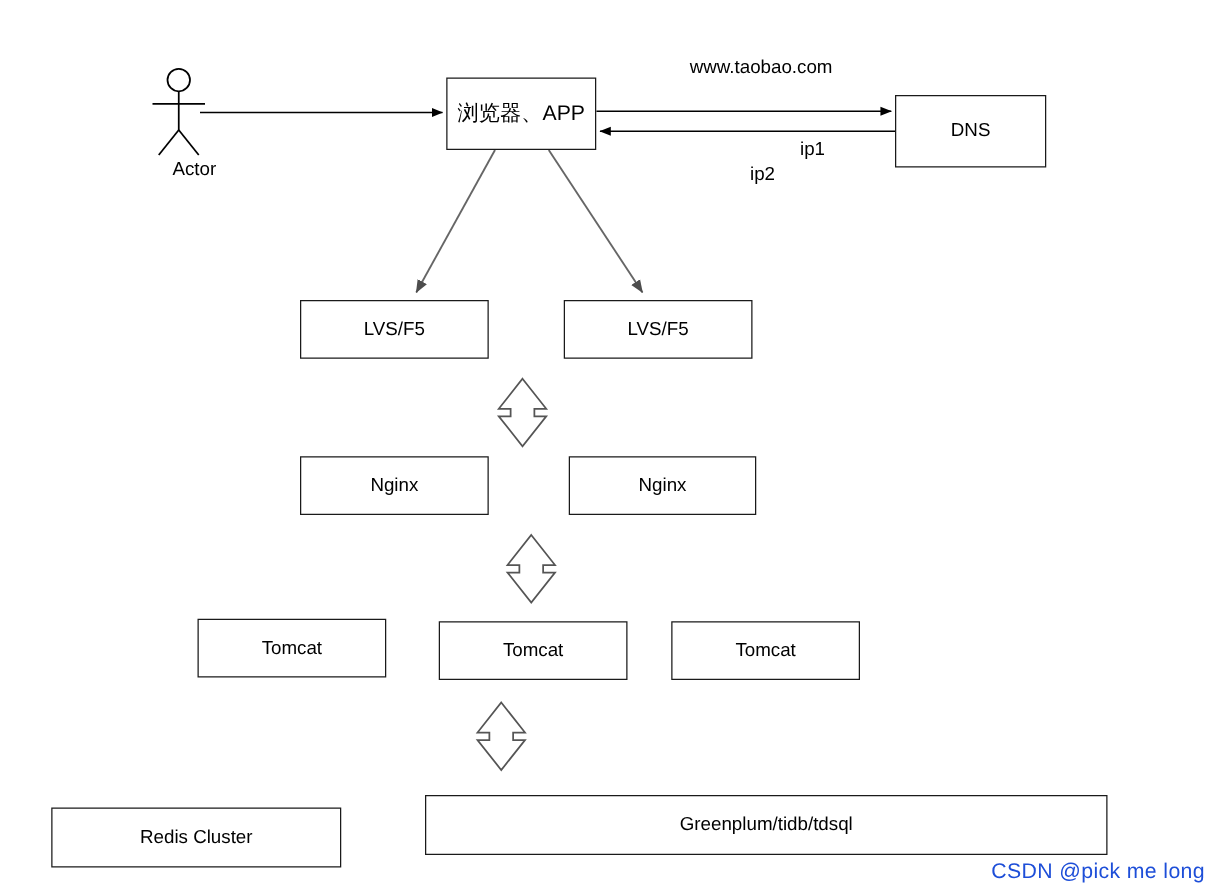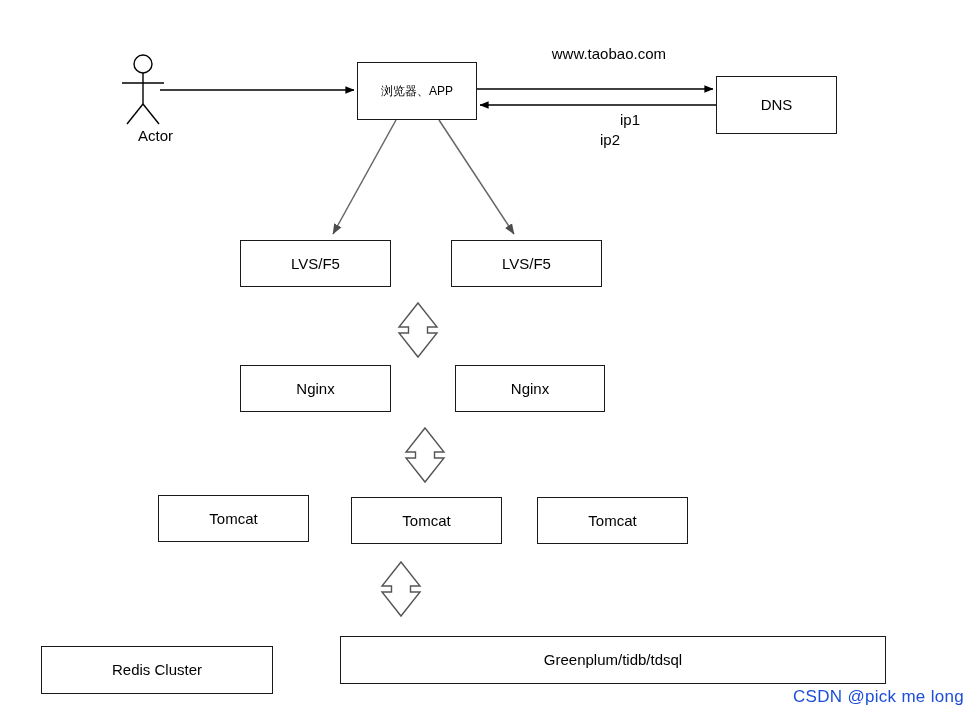--- a/index.html
+++ b/index.html
@@ -26,21 +26,21 @@
     display: flex;
     align-items: center;
     justify-content: center;
     color: #000000;
     font-size: 15px;
     line-height: 1.2;
     text-align: center;
     white-space: nowrap;
   }
   .node.cjk {
-    font-size: 12px;
+    font-size: 17px;
   }
   .free-label {
     position: absolute;
     color: #000000;
     font-size: 15px;
     white-space: nowrap;
     text-align: right;
   }
   .watermark {
     position: absolute;
@@ -113,21 +113,21 @@
              L 406 458 L 415.5 458 L 415.5 452 L 406 452 Z"></path>
 
     <path class="biarrow" d="M 401 562
              L 420 586 L 410.5 586 L 410.5 592 L 420 592 L 401 616
              L 382 592 L 391.5 592 L 391.5 586 L 382 586 Z"></path>
   </svg>
 
   <div class="free-label" style="left:113px; top:127px; width:60px;">Actor</div>
 
   <div class="free-label" style="left:506px; top:45px; width:160px;">www.taobao.com</div>
-  <div class="free-label" style="left:600px; top:111px; width:60px; text-align:center;">ip1</div>
+  <div class="free-label" style="left:600px; top:111px; width:60px; text-align:right;">ip1</div>
   <div class="free-label" style="left:600px; top:131px; width:60px; text-align:left;">ip2</div>
 
   <div class="node cjk" style="left:357px; top:62px; width:120px; height:58px;">浏览器、APP</div>
 
   <div class="node" style="left:716px; top:76px; width:121px; height:58px;">DNS</div>
 
   <div class="node" style="left:240px; top:240px; width:151px; height:47px;">LVS/F5</div>
 
   <div class="node" style="left:451px; top:240px; width:151px; height:47px;">LVS/F5</div>
 

